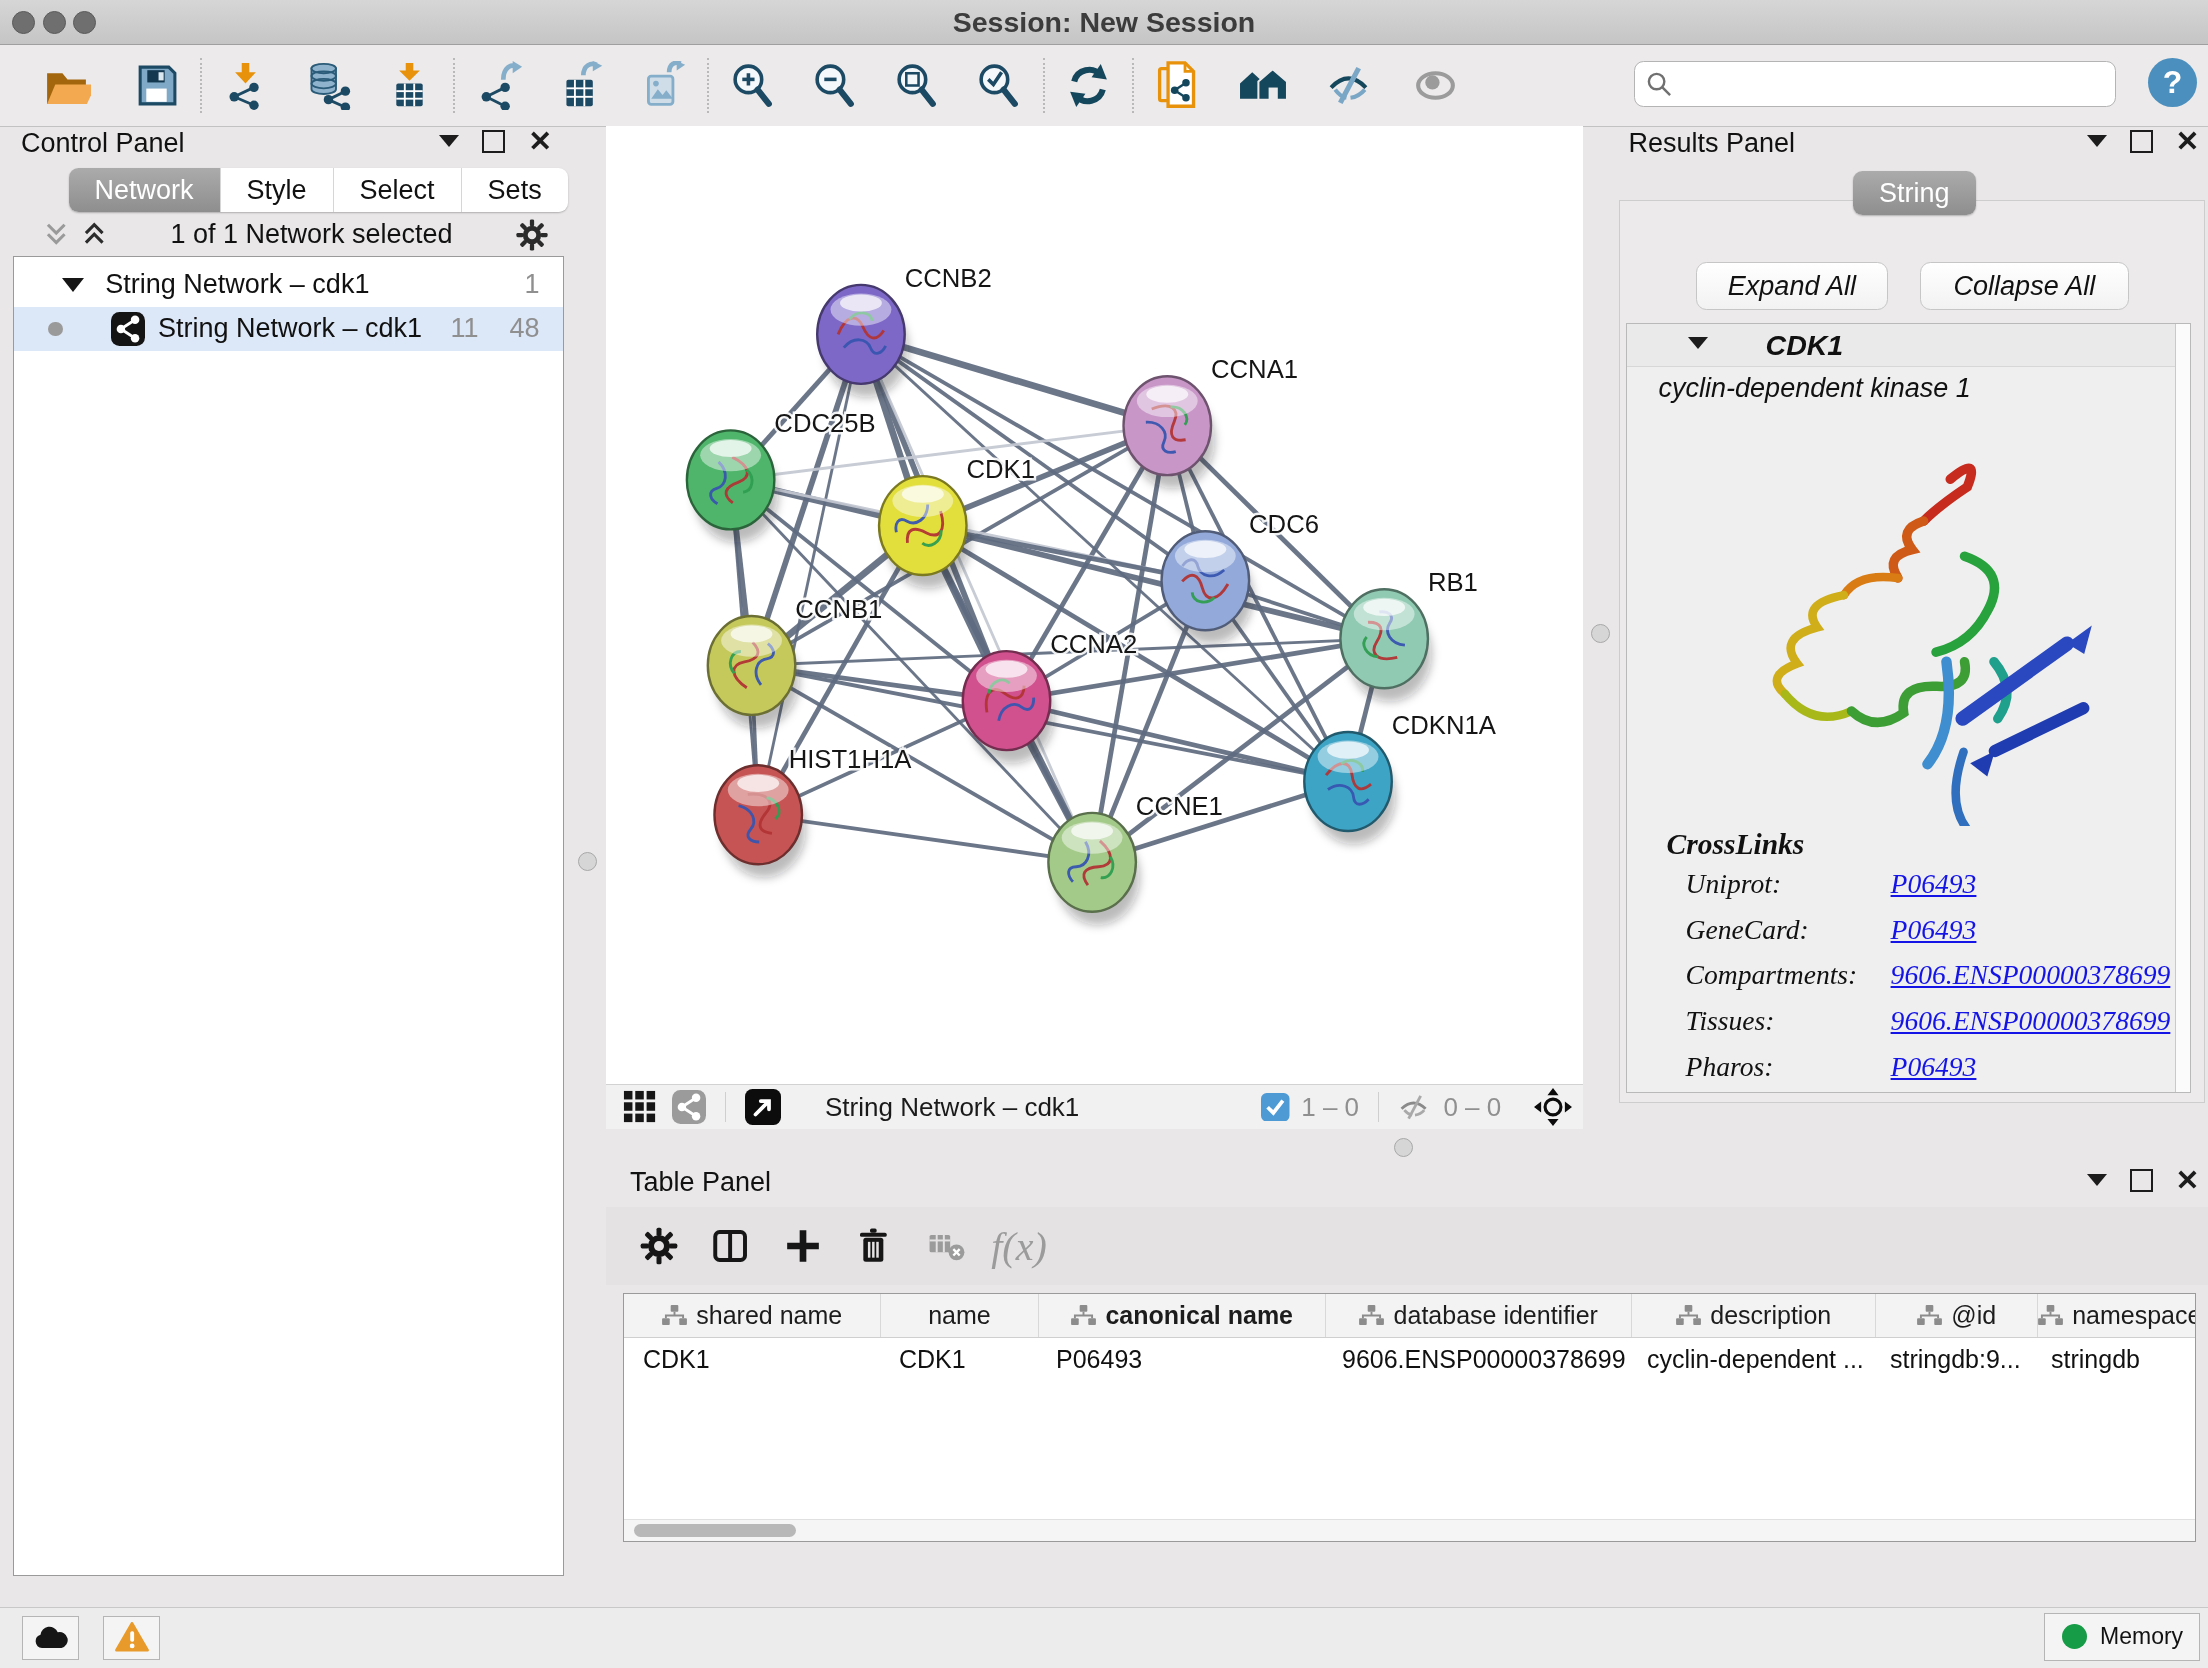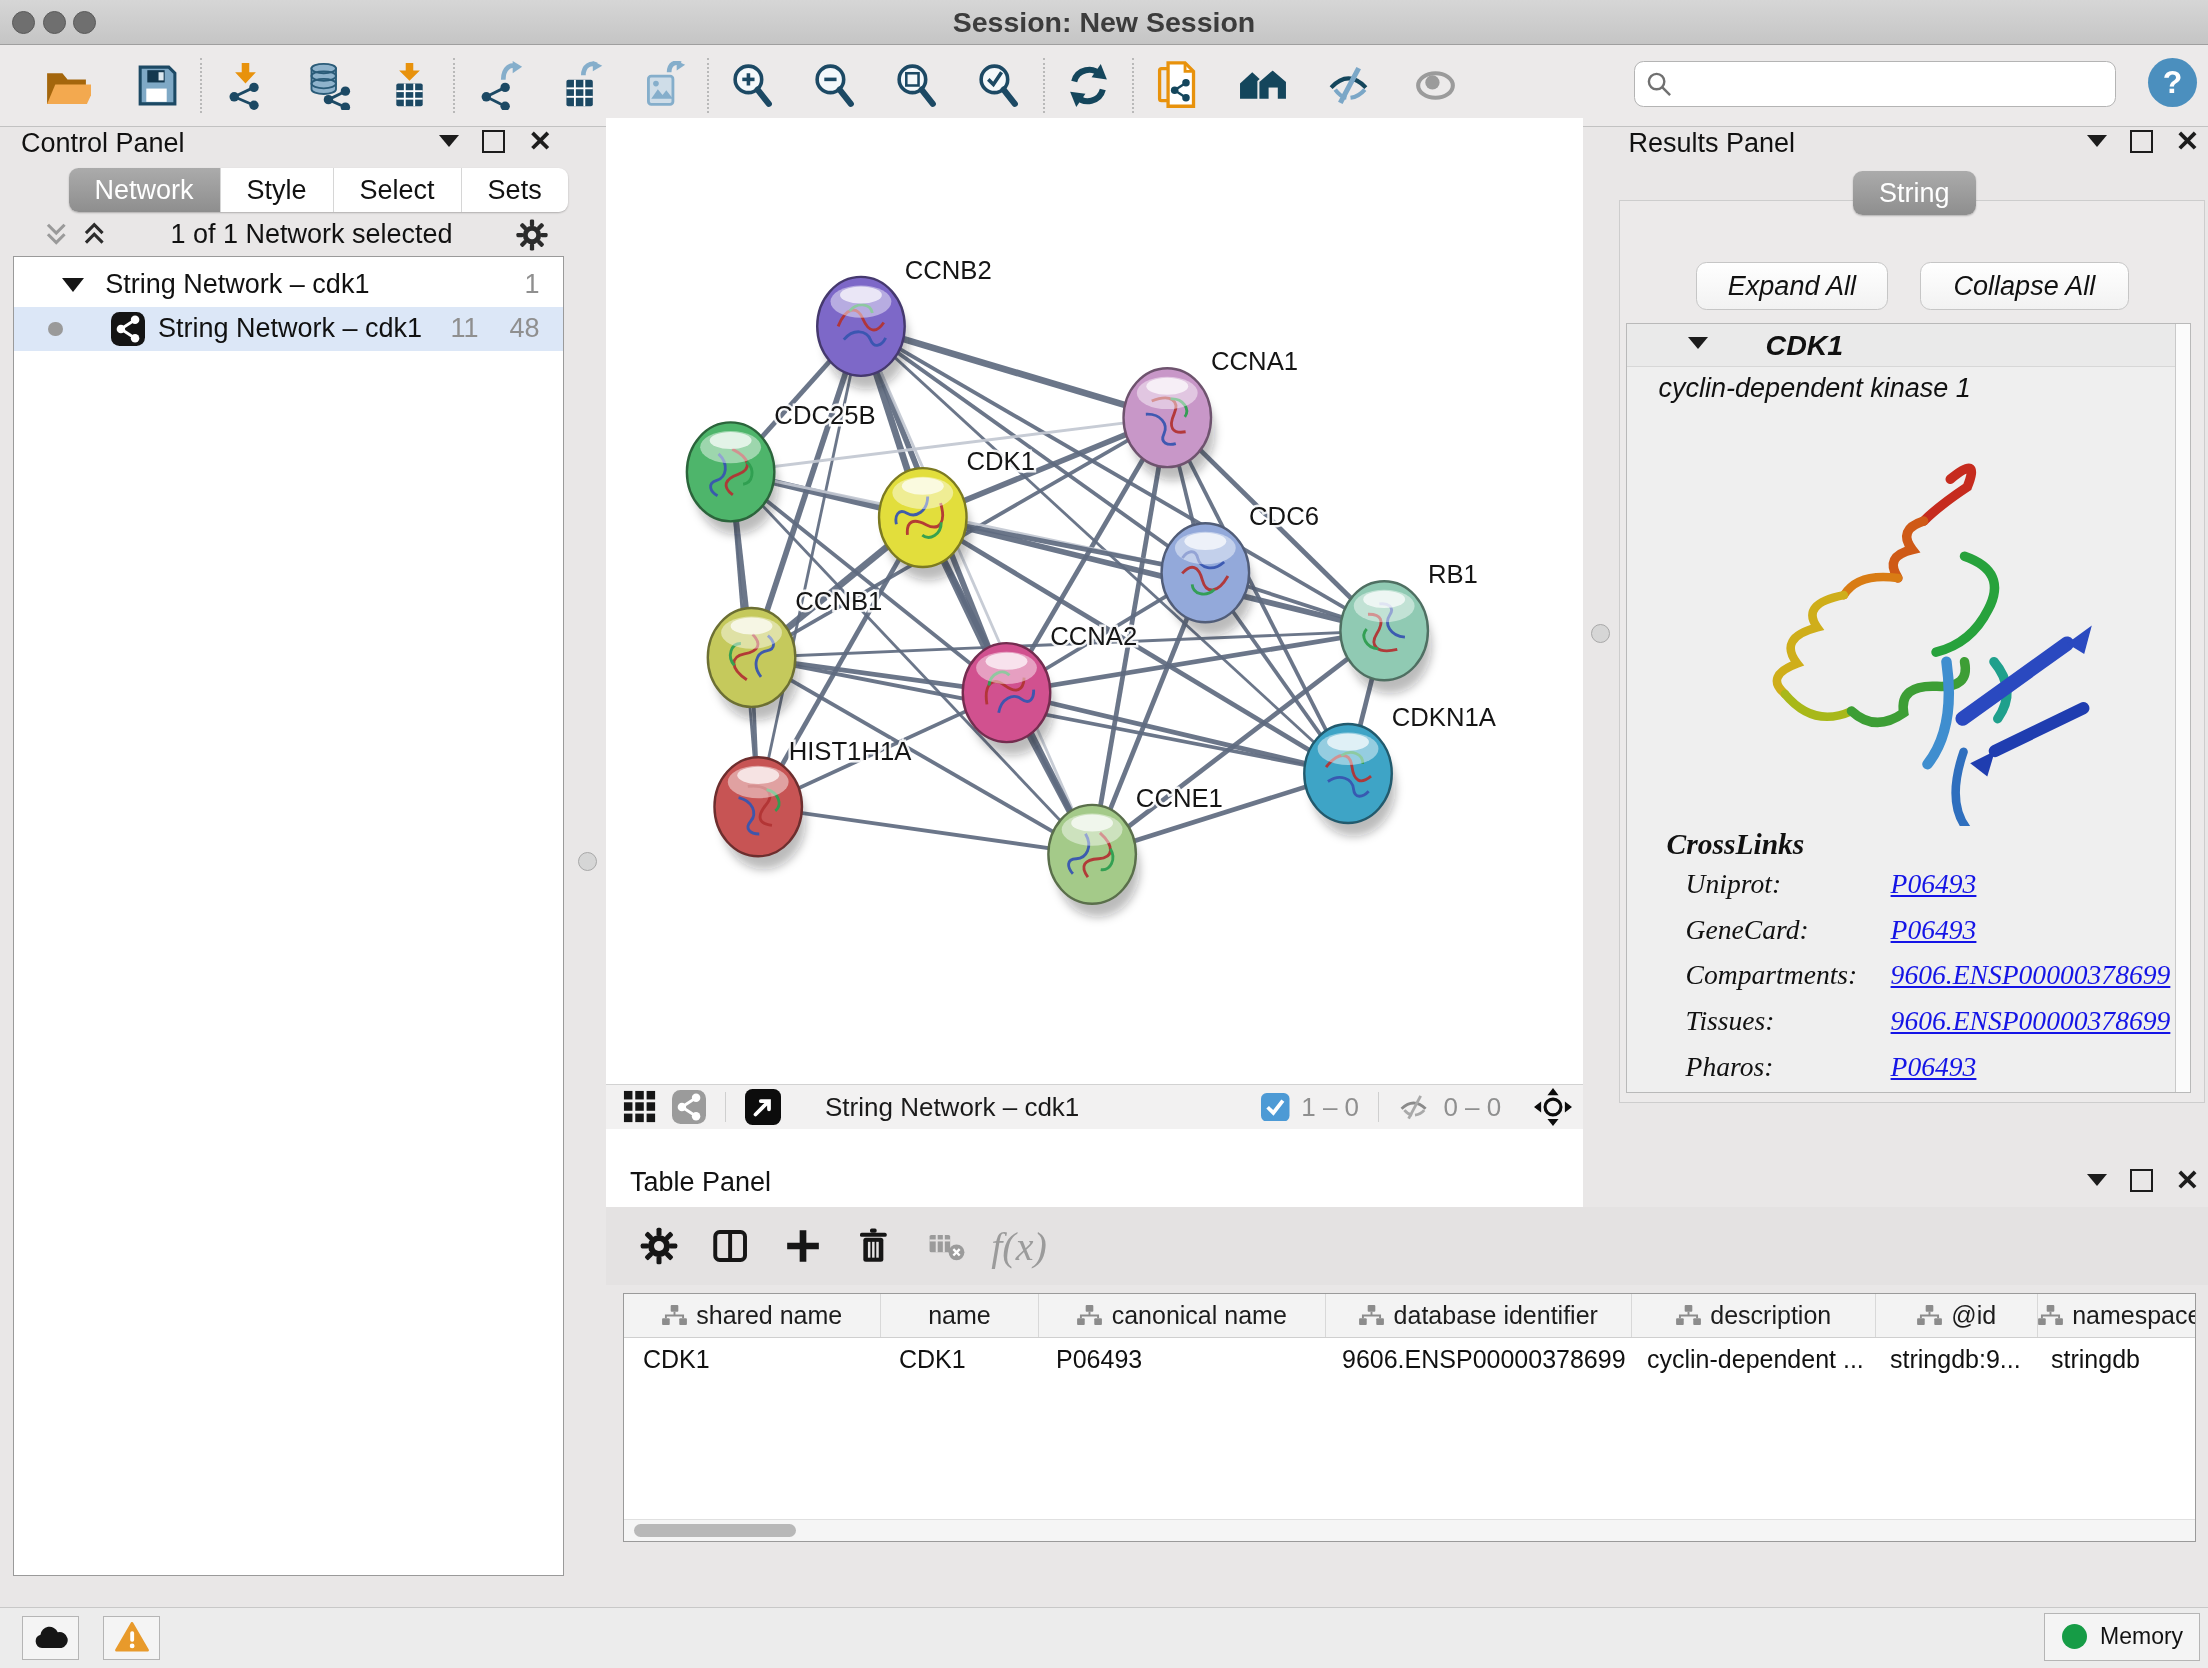--- a/index.html
+++ b/index.html
@@ -35,21 +35,21 @@
   .tab.sel{background:linear-gradient(#ababab,#8e8e8e);color:#fff;}
 
   
   #control-panel{left:9.5px;top:126px;width:556px;height:1455px;}
   #cp-list{position:absolute;left:3.8px;top:130px;right:1.9px;bottom:4.8px;background:#fff;border:1.9px solid #9a9a9a;}
   .tree-row{position:relative;height:44px;display:flex;align-items:center;font-size:27px;color:#111;}
   .tree-row .num{position:absolute;color:#8f8f8f;}
   #cp-subhead{position:absolute;left:3.8px;top:86px;right:1.9px;height:45px;display:flex;align-items:center;}
 
   
-  #canvas{left:606px;top:118px;width:977px;height:1162px;background:#fff;}
+  #canvas{left:606px;top:126px;width:977px;height:958px;background:#fff;}
   #canvas-bar{left:606px;top:1084px;width:977px;height:44px;background:#f2f1f1;border-top:1.9px solid #d2d2d2;display:flex;align-items:center;}
   #canvas-bar .ttl{font-size:26px;color:#1a1a1a;margin-left:44px;}
   .vdiv{width:0;height:30px;border-left:1.9px solid #cfcfcf;margin:0 19px;}
   .cb-right{position:absolute;right:11.4px;top:0;height:44px;display:flex;align-items:center;gap:11.4px;}
   .gray-num{font-size:26px;color:#8f8f8f;}
   .handle-dot{width:17px;height:17px;border-radius:50%;background:#d6d6d6;border:1px solid #a8a8a8;}
 
   
   #results-panel{left:1617px;top:126px;width:592px;height:1008px;}
   #rp-box{position:absolute;left:1.9px;top:74px;width:584px;height:901px;background:#eceaea;border:1.9px solid #cdcdcd;font-style:italic;}
@@ -752,21 +752,21 @@
                 <rect x="0" y="14" width="8" height="7" rx="1"></rect>
                 <rect x="18" y="14" width="8" height="7" rx="1"></rect>
               </g>
               <path d="M13 7v4 M4 14v-3h18v3" stroke="#8c8c8c" stroke-width="2" fill="none"></path>
             </svg>
             <span>shared name</span>
           </div>
           <div class="th" style="width: 157px;">
             <span>name</span>
           </div>
-          <div class="th" style="width: 286px;">
+          <div class="th" style="width: 286px; font-weight: bold;">
             <svg class="hier-icon" viewBox="0 0 26 22">
               <g fill="#8c8c8c">
                 <rect x="9" y="0" width="8" height="7" rx="1"></rect>
                 <rect x="0" y="14" width="8" height="7" rx="1"></rect>
                 <rect x="18" y="14" width="8" height="7" rx="1"></rect>
               </g>
               <path d="M13 7v4 M4 14v-3h18v3" stroke="#8c8c8c" stroke-width="2" fill="none"></path>
             </svg>
             <span>canonical name</span>
           </div>

